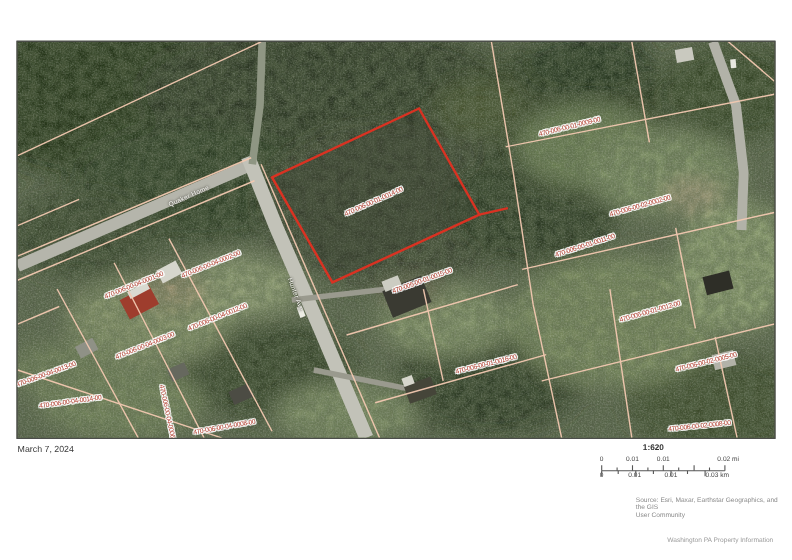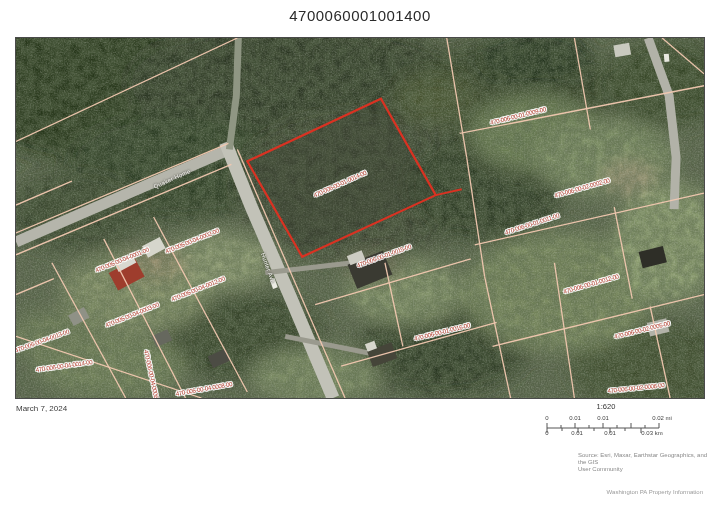--- a/index.html
+++ b/index.html
@@ -12,34 +12,33 @@
   .map svg{display:block;}
   .maplabels{position:absolute;left:0;top:0;width:688px;height:360px;pointer-events:none;}
   .plabel{position:absolute;font-size:6px;line-height:6px;white-space:nowrap;
           color:var(--plabel,#b03a2a);letter-spacing:-.3px;
           text-shadow:-1px 0 0 #fff,1px 0 0 #fff,0 -1px 0 #fff,0 1px 0 #fff,
                       -1px -1px 0 #fff,1px 1px 0 #fff,1px -1px 0 #fff,-1px 1px 0 #fff;}
   .slabel{position:absolute;font-size:6px;line-height:6px;white-space:nowrap;color:#fdfdf8;
           letter-spacing:.2px;text-shadow:0 0 2px #4a4a42,0 0 2px #4a4a42;}
   .date{position:absolute;left:16px;top:404px;font-size:8px;color:#3a3a3a;}
   .scalebar{position:absolute;left:540px;top:399px;width:175px;height:42px;font-size:6px;color:#444;}
-  .sb-ratio{position:absolute;left:66px;top:3px;transform:translateX(-50%);font-size:7.5px;color:#333;}
+  .sb-ratio{position:absolute;left:54px;top:3px;transform:translateX(-50%);font-size:7.5px;color:#333;font-weight:bold;}
   .sb-lab{position:absolute;transform:translateX(-50%);white-space:nowrap;}
   .sb-row-mi .sb-lab{top:16px;}
   .sb-row-km .sb-lab{top:31px;}
   .sb-svg{position:absolute;left:0;top:23px;}
   .attr{position:absolute;left:578px;top:452px;width:132px;font-size:6px;line-height:7px;color:#8a8a8a;}
   .footer{position:absolute;right:17px;top:489px;font-size:6px;color:#9a9a9a;}
 </style>
 </head>
 <body>
 
 <div class="page">
 
-  <div class="title">4700060001001400</div>
 
   <div class="map">
     <svg width="688" height="360" viewBox="0 0 690 362" preserveAspectRatio="none">
       <defs>
         <filter id="soft" x="-15%" y="-15%" width="130%" height="130%">
           <feGaussianBlur stdDeviation="9"></feGaussianBlur>
         </filter>
         <filter id="canopy" x="0" y="0" width="100%" height="100%">
           <feTurbulence type="fractalNoise" baseFrequency="0.11" numOctaves="4" seed="11"></feTurbulence>
           <feColorMatrix type="matrix" values="0 0 0 0 0.10  0 0 0 0 0.14  0 0 0 0 0.07  1.1 1.1 1.1 0 -0.9"></feColorMatrix>

